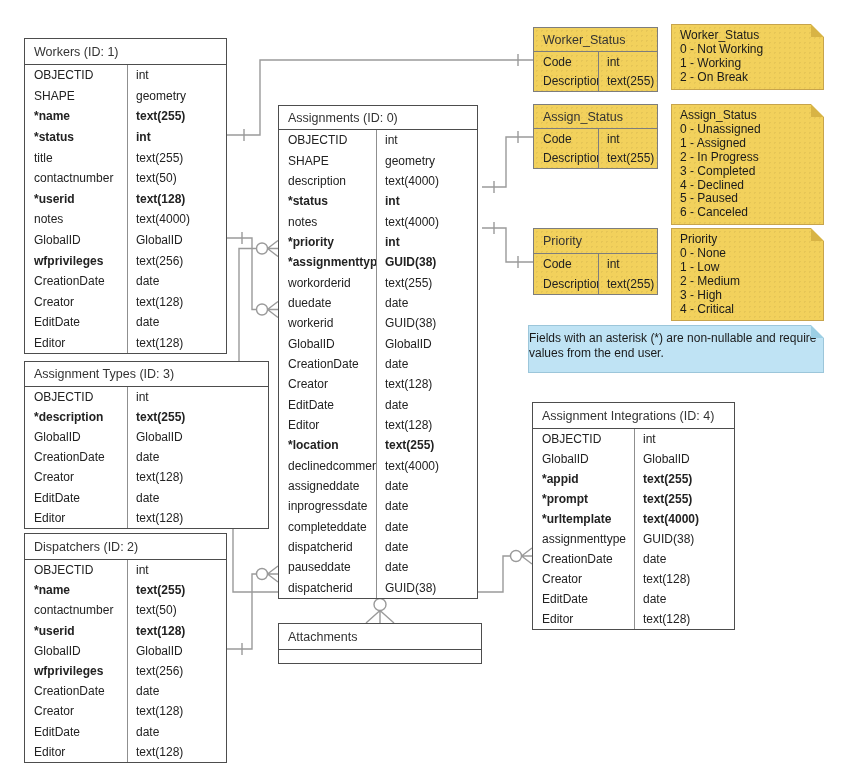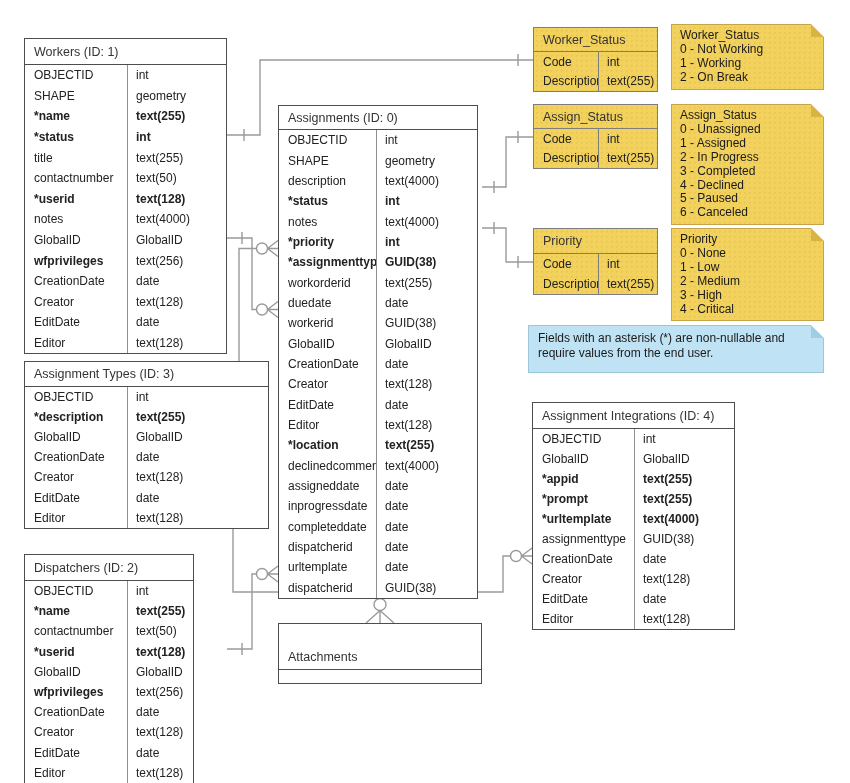--- a/index.html
+++ b/index.html
@@ -26,34 +26,34 @@
   .entity.yellow .title{border-bottom:1.4px solid #7d7d7d;}
   .entity.yellow .rows::before{background:#7d7d7d;}
 
   
   .note{position:absolute;background:#F2D15C;border:1px solid #C7A44C;box-sizing:border-box;
         padding:4px 8px;font-size:12px;color:#1a1a1a;line-height:13.9px;
         background-image:radial-gradient(rgba(0,0,0,0.05) 1px,transparent 1px);background-size:5px 5px;}
   .note::before{content:"";position:absolute;top:-1px;right:-1px;width:0;height:0;
         border-style:solid;border-width:0 13px 13px 0;
         border-color:#ffffff #ffffff #D8B445 #D8B445;}
-  .note.blue{background:#BFE3F4;border-color:#9cc6da;line-height:15px;padding:5px 9px;}
+  .note.blue{background:#BFE3F4;border-color:#9cc6da;line-height:15px;padding:5px 0;}
   .note.blue::before{border-color:#ffffff #ffffff #9ccfe4 #9ccfe4;}
 
   
   #t-workers      {left:24px; top:38px;  width:203px; --col:102px; --rh:20.6px;}
   #t-workers .title{height:25px;}
   #t-types        {left:24px; top:361px; width:245px; --col:102px; --rh:20.1px;}
   #t-types .title {height:24px;}
-  #t-dispatchers  {left:24px; top:533px; width:170px;margin-top:21px; --col:102px; --rh:20.2px;}
+  #t-dispatchers  {left:24px; top:533px; width:203px; --col:102px; --rh:20.2px;}
   #t-dispatchers .title{height:25px;}
   #t-assignments  {left:278px;top:81px;  width:200px;margin-top:24px; --col:97px;  --rh:20.35px;}
   #t-assignments .title{height:23px;}
   #t-attachments  {left:278px;top:623px; width:204px;}
-  #t-attachments .title{height:25px;border-bottom:1.4px solid #4d4d4d;margin-top:20px;}
+  #t-attachments .title{height:25px;border-bottom:1.4px solid #4d4d4d;}
   #t-attachments .empty{height:13px;}
   #t-integrations {left:532px;top:402px; width:203px; --col:101px; --rh:20px;}
   #t-integrations .title{height:25px;}
   #t-wstatus      {left:533px;top:27px;  width:125px; --col:64px; --rh:19.5px;}
   #t-astatus      {left:533px;top:104px; width:125px; --col:64px; --rh:19.5px;}
   #t-priority     {left:533px;top:228px; width:125px; --col:64px; --rh:20px;}
   #t-wstatus .title,#t-astatus .title{height:23px;}
   #t-priority .title{height:24px;}
 
   #n-wstatus {left:671px;top:24px; width:153px;min-height:62px;}
@@ -336,21 +336,21 @@
         </div>
         <div class="row">
           <span class="c1">completeddate</span>
           <span class="c2">date</span>
         </div>
         <div class="row">
           <span class="c1">dispatcherid</span>
           <span class="c2">date</span>
         </div>
         <div class="row">
-          <span class="c1">urltemplate</span>
+          <span class="c1">pauseddate</span>
           <span class="c2">date</span>
         </div>
         <div class="row">
           <span class="c1">dispatcherid</span>
           <span class="c2">GUID(38)</span>
         </div>
       </div>
   </div>
 
   <div class="entity" id="t-attachments">

